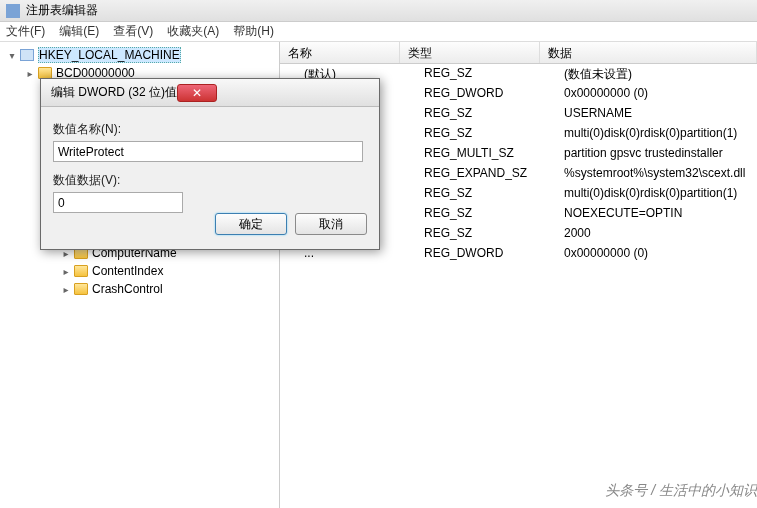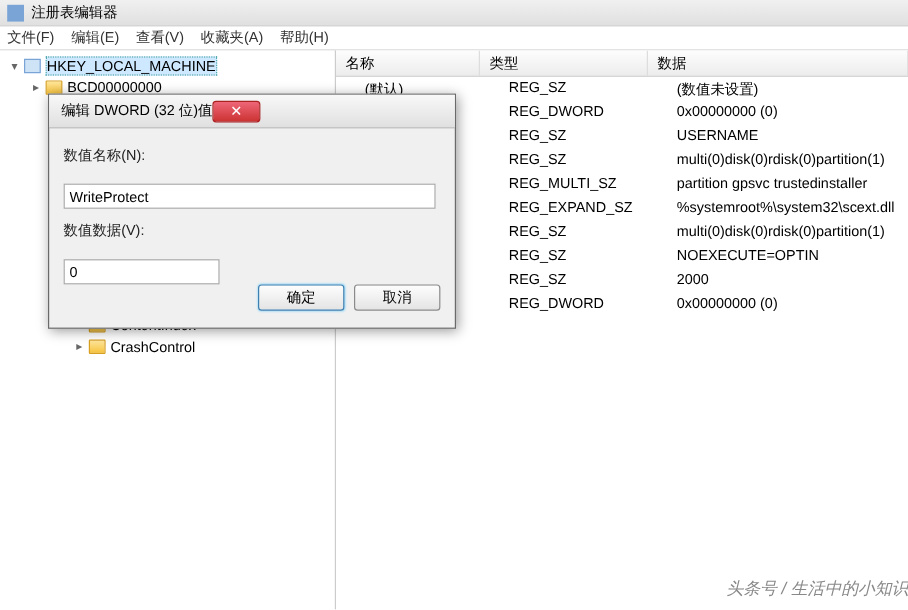--- a/index.html
+++ b/index.html
@@ -19,21 +19,21 @@
 .list-header { display: flex; background: linear-gradient(#fdfdfd,#ececec); border-bottom: 1px solid #ccc; height: 22px; }
 .list-header div { padding: 3px 8px; border-right: 1px solid #ddd; }
 .col-name { width: 120px; } .col-type { width: 140px; } .col-data { flex: 1; }
 .list-row { display: flex; height: 20px; align-items: flex-start; margin-left: 16px; }
 .list-row div { padding: 2px 8px; }
 .dialog { position: absolute; left: 40px; top: 78px; width: 340px; background: #f0f0f0; border: 1px solid #6a6a6a; box-shadow: 2px 2px 10px rgba(0,0,0,0.4); }
 .dlg-title { height: 28px; background: linear-gradient(#f8f8f8,#e0e0e0); display: flex; align-items: center; padding: 0 4px 0 10px; border-bottom: 1px solid #bbb; }
 .close-btn { width: 40px; height: 18px; background: linear-gradient(#e67,#c33); border: 1px solid #a22; border-radius: 3px; color: #fff; display: flex; align-items: center; justify-content: center; font-family: Arial; font-size: 12px; cursor: pointer; }
 .dlg-body { padding: 10px 12px 14px; }
 .dlg-label { margin: 4px 0 3px; color: #222; }
-.dlg-input { width: 310px; height: 21px; border: 1px solid #aaa; background: #fff; padding: 2px 4px; font-size: 12px; margin-top: 12px; }
+.dlg-input { width: 310px; height: 21px; border: 1px solid #aaa; background: #fff; padding: 2px 4px; font-size: 12px; }
 .dlg-input.ro { background: #fff; }
 .dlg-row2 { display: flex; gap: 20px; margin-top: 6px; flex-direction: column; }
 .col-left { width: 150px; }
 .dlg-group { border: 1px solid #ccc; padding: 6px 10px 8px; position: relative; width: 150px; }
 .dlg-group .legend { position: absolute; top: -8px; left: 8px; background: #f0f0f0; padding: 0 4px; }
 .radio-row { display: flex; align-items: center; margin: 3px 0; }
 .radio-row input { margin-right: 5px; }
 .dlg-btns { display: flex; justify-content: flex-end; gap: 8px; }
 .dlg-btn { width: 72px; height: 22px; background: linear-gradient(#fdfdfd,#e4e4e4); border: 1px solid #8a8a8a; border-radius: 3px; cursor: pointer; }
 .dlg-btn.primary { border: 1px solid #3c7fb1; box-shadow: 0 0 2px #6cf; }

